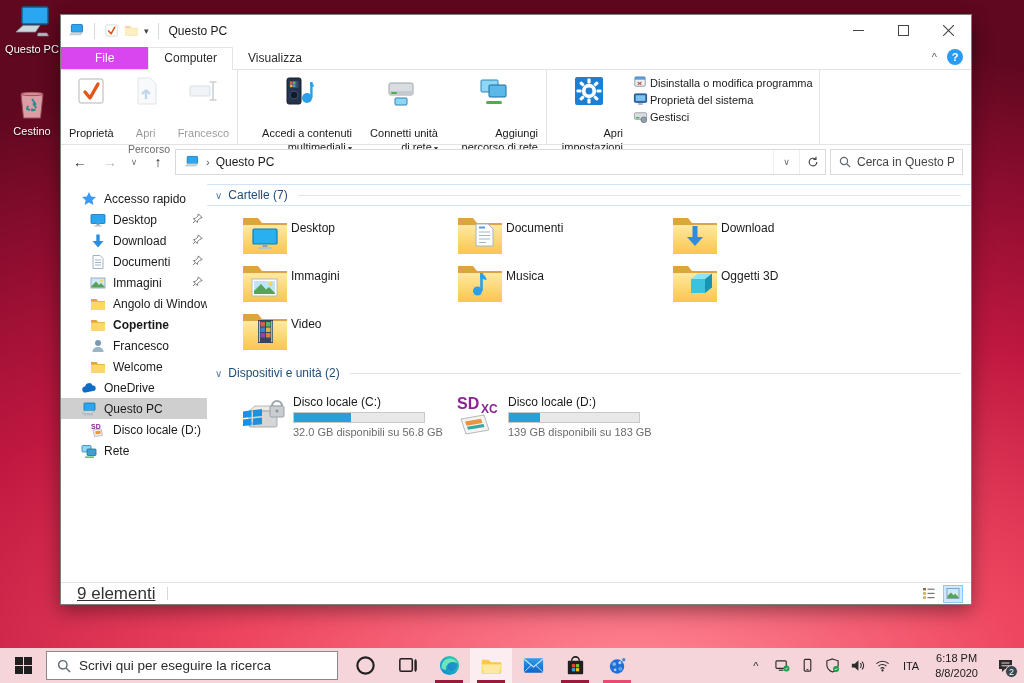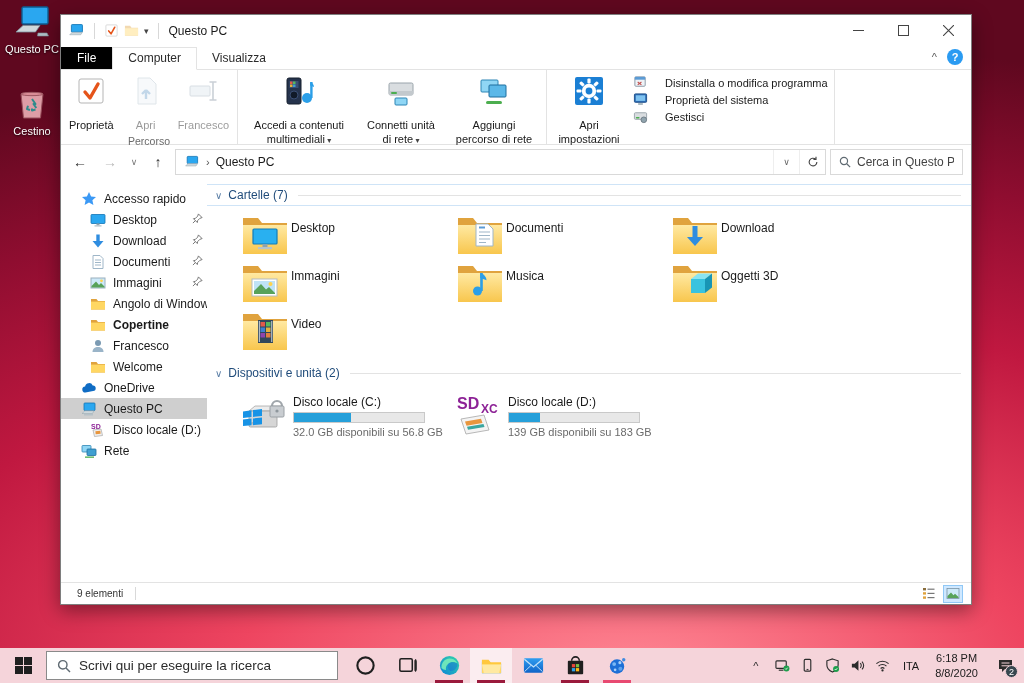--- a/index.html
+++ b/index.html
@@ -21,38 +21,38 @@
   .qat .caret { font-size:9px; color:#444; }
   .vsep { width:1px; height:16px; background:#d8d8d8; margin:0 4px; }
   .title-text { margin-left:6px; font-size:12px; color:#1a1a1a; }
   .win-controls { margin-left:auto; display:flex; height:31px; }
   .wc { width:45px; height:31px; display:flex; align-items:center; justify-content:center; color:#444; font-size:13px; }
   .wc svg { width:11px; height:11px; }
 
   
   .tabrow { height:24px; display:flex; align-items:flex-end; background:#fff; border-bottom:1px solid #e3e3e3; position:relative; flex:0 0 auto; }
   .tab { padding:3px 15px 4px; font-size:12px; color:#2b2b2b; }
-  .tab.file { background:#000000; color:#fff; margin-left:0; padding:4px 16px; }
+  .tab.file { background:#d946ef; color:#fff; margin-left:0; padding:4px 34px; }
   .tab.active { background:#fff; border:1px solid #e3e3e3; border-bottom:1px solid #fff; margin-bottom:-1px; }
   .tabrow-right { position:absolute; right:8px; top:3px; display:flex; align-items:center; gap:10px; }
   .collapse-caret { color:#5a5a5a; font-size:11px; }
   .help-circle { width:16px; height:16px; border-radius:50%; background:#2a9bf2; color:#fff; font-size:11px; font-weight:bold; display:flex; align-items:center; justify-content:center; }
 
   
   .ribbon { height:75px; display:flex; background:#fff; border-bottom:1px solid #e3e3e3; flex:0 0 auto; }
   .rgroup { display:flex; flex-direction:column; border-right:1px solid #e3e3e3; padding:2px 2px 0; }
   .rgroup-body { flex:1; display:flex; align-items:flex-start; }
   .rgroup-label { text-align:center; font-size:10.5px; color:#6a6a6a; padding:1px 6px 2px; }
   .rbtn { display:flex; flex-direction:column; align-items:center; padding:3px 6px 1px; min-width:52px; max-width:96px; }
   .rbtn svg { width:32px; height:32px; flex:0 0 auto; }
-  .rbtn .rlabel { font-size:11px; text-align:center; line-height:1.25; margin-top:12px; color:#1a1a1a; }
+  .rbtn .rlabel { font-size:11px; text-align:right; line-height:1.25; margin-top:20px; color:#1a1a1a; }
   .rbtn.caret .rlabel::after { content:" \25BE"; font-size:8px; color:#444; }
   .rbtn.disabled { opacity:.45; }
   .rgroup .smalls { display:flex; flex-direction:column; justify-content:flex-start; padding:3px 4px; gap:2px; }
-  .sbtn { display:flex; align-items:center; gap:17px; font-size:11px; color:#1a1a1a; white-space:nowrap; }
+  .sbtn { display:flex; align-items:center; gap:2px; font-size:11px; color:#1a1a1a; white-space:nowrap; }
   .sbtn svg { width:15px; height:15px; }
 
   
   .addr-row { height:34px; display:flex; align-items:center; padding:0 8px 0 6px; gap:4px; flex:0 0 auto; }
   .nav-btn { width:26px; height:24px; display:flex; align-items:center; justify-content:center; font-size:14px; color:#2b2b2b; }
   .nav-btn.dis { color:#b9b9b9; }
   .nav-btn.small { width:14px; font-size:9px; color:#777; }
   .addr-box { flex:1; height:26px; border:1px solid #d9d9d9; display:flex; align-items:center; background:#fff; }
   .addr-crumb { display:flex; align-items:center; gap:6px; padding:0 8px; flex:1; }
   .addr-crumb svg { width:16px; height:14px; }
@@ -90,21 +90,21 @@
   .drives { display:grid; grid-template-columns:repeat(2,215px); margin:10px 0 0 34px; }
   .drive { display:flex; gap:6px; cursor:default; }
   .drive svg.dico { width:46px; height:42px; flex:0 0 auto; }
   .drive .dinfo { display:flex; flex-direction:column; gap:3px; padding-top:1px; }
   .drive .dname { font-size:12px; }
   .dbar { width:132px; height:11px; border:1px solid #c9c9c9; background:#e8e8e8; }
   .dbar .dfill { height:100%; background:#26a0da; }
   .dsize { font-size:11px; color:#6b6b6b; }
 
   .statusbar { height:22px; border-top:1px solid #e3e3e3; display:flex; align-items:center; padding:0 8px 0 16px; flex:0 0 auto; }
-  .status-count { font-size:10px; color:#333; }
+  .status-count { font-size:17px; color:#333;text-decoration:underline; }
   .status-sep { width:1px; height:13px; background:#d9d9d9; margin-left:12px; }
   .status-views { margin-left:auto; display:flex; gap:4px; }
   .sview { width:20px; height:18px; display:flex; align-items:center; justify-content:center; }
   .sview svg { width:14px; height:13px; }
   .sview.sel { background:#cfe8ff; border:1px solid #90c8f6; }
 
   
   .taskbar { position:absolute; left:0; bottom:0; width:1024px; height:35px; background:#f5d4da; display:flex; align-items:center; }
   .tb-start { width:46px; height:35px; display:flex; align-items:center; justify-content:center; }
   .tb-start svg { width:17px; height:17px; }

